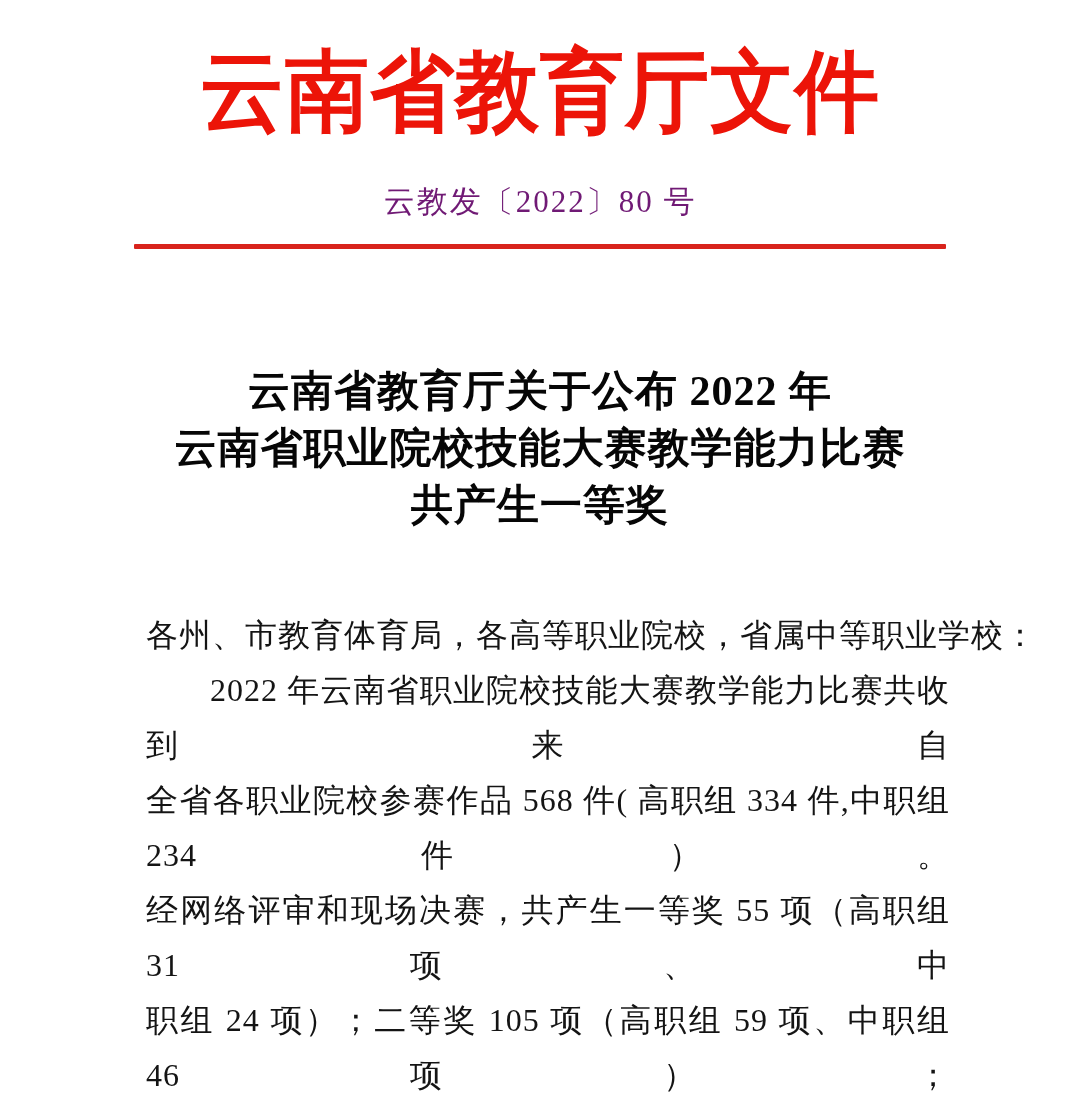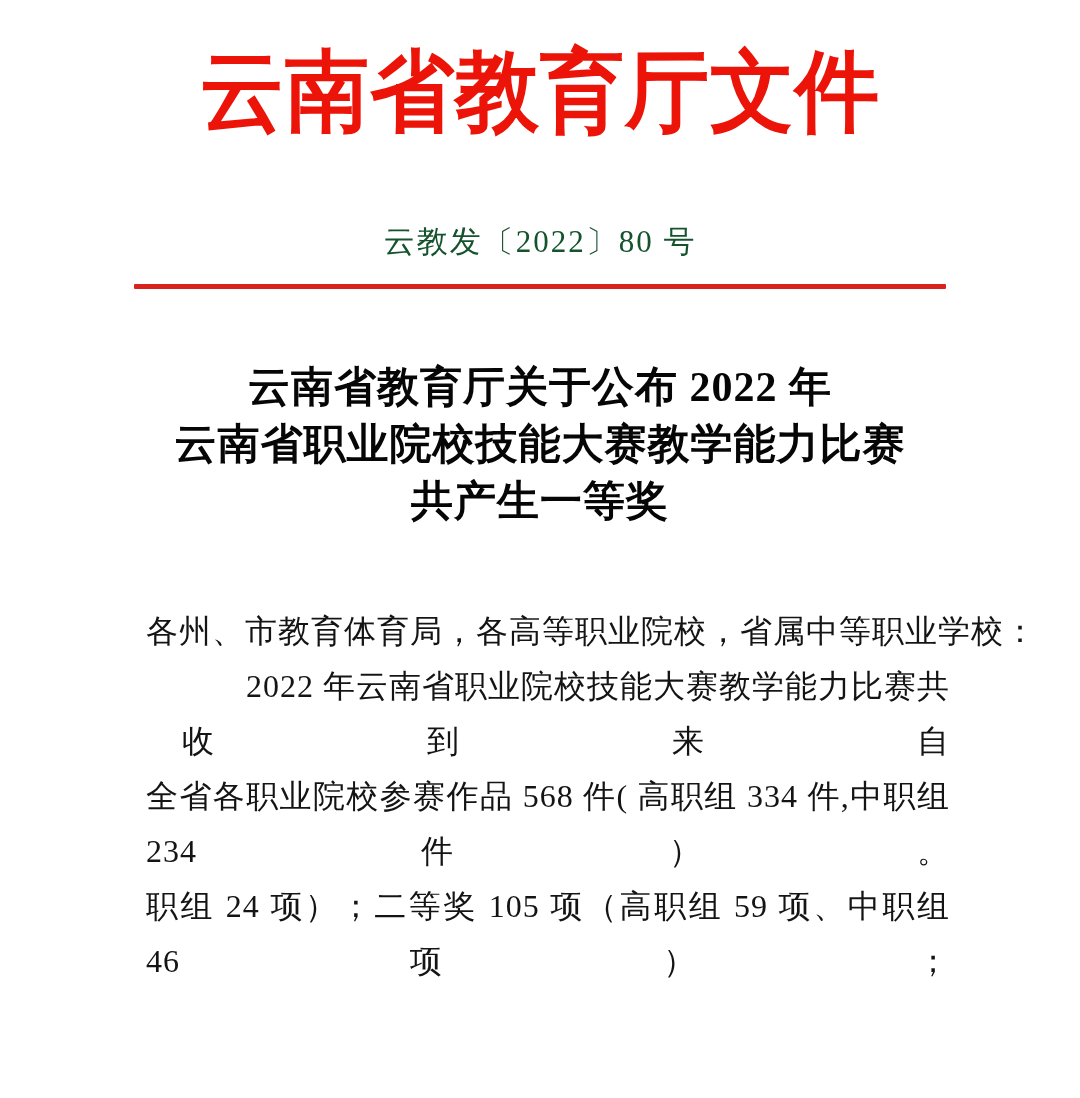--- a/index.html
+++ b/index.html
@@ -23,35 +23,35 @@
     color: #ec1408;
     font-weight: 700;
     font-size: 84px;
     line-height: 106px;
     letter-spacing: 1px;
     transform: scale(1, 1.06);
     transform-origin: center top;
     white-space: nowrap;
   }
   .doc-no {
-    margin-top: 80px;
+    margin-top: 40px;
     text-align: center;
     font-size: 31px;
     line-height: 40px;
     letter-spacing: 2px;
-    color: #14532d;
+    color: #701a75;
   }
   .red-rule {
     height: 5px;
     background: #d8231c;
     margin: 22px 134px 0 134px;
     border-radius: 1px;
   }
   .notice-title {
-    margin-top: 70px;
+    margin-top: 114px;
     text-align: center;
     font-weight: 700;
     font-size: 42px;
     line-height: 57px;
     color: #060606;
     letter-spacing: 1px;
   }
   .body-text {
     margin: 74px 130px 0 146px;
     font-size: 32px;
@@ -63,21 +63,20 @@
     text-align: center;
     white-space: nowrap;
   }
   .line.full {
     white-space: normal;
     text-align: justify;
     text-align-last: justify;
   }
   .line.ind {
     text-indent: 2em;
-    margin-left: 36px;
   }
   .page-num {
     position: absolute;
     right: 158px;
     bottom: 12px;
     font-size: 23px;
     letter-spacing: 3px;
     color: #1a1a1a;
     white-space: nowrap;
   }
@@ -96,19 +95,20 @@
   <div class="notice-title">
     <div>云南省教育厅关于公布 2022 年</div>
     <div>云南省职业院校技能大赛教学能力比赛</div>
     <div>共产生一等奖</div>
   </div>
 
   <div class="body-text">
     <div class="line">各州、市教育体育局，各高等职业院校，省属中等职业学校：</div>
     <div class="line full ind">2022 年云南省职业院校技能大赛教学能力比赛共收到来自</div>
     <div class="line full">全省各职业院校参赛作品 568 件( 高职组 334 件,中职组 234 件）。</div>
+    <div class="line full">经网络评审和现场决赛，共产生一等奖 55 项（高职组 31 项、中</div>
     <div class="line full">职组 24 项）；二等奖 105 项（高职组 59 项、中职组 46 项）；</div>
 
   </div>
 
   <div class="page-num">— 1 —</div>
 
 </div>
 
 </body></html>

